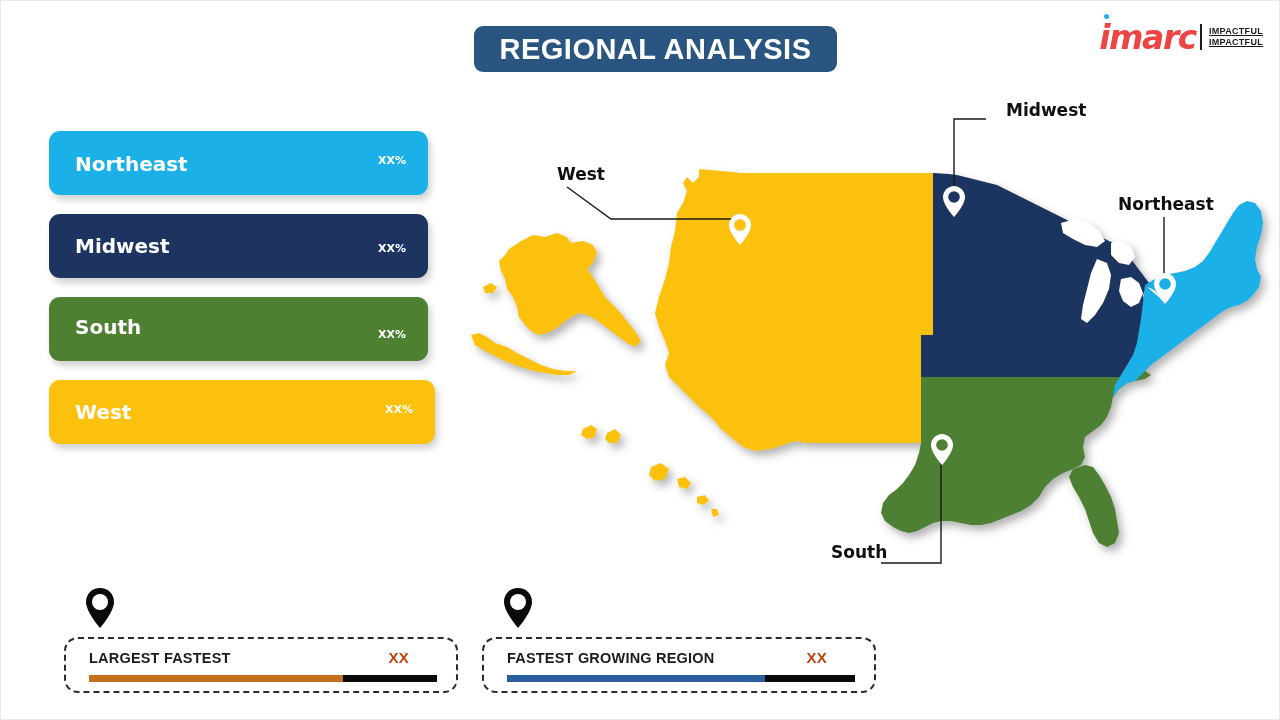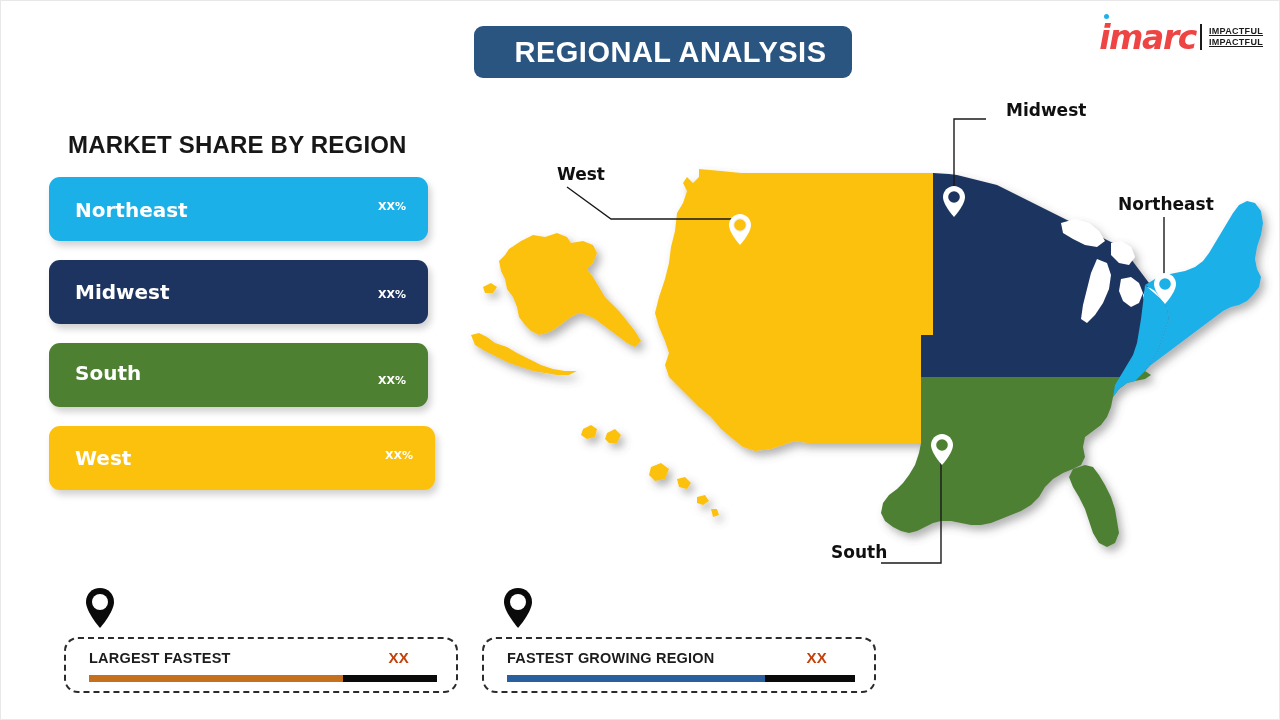--- a/index.html
+++ b/index.html
@@ -16,27 +16,26 @@
     border: 1px solid #e8e8e8;
     box-sizing: border-box;
   }
 
   
   #title-banner {
     position: absolute;
     left: 473px;
     top: 25px;
     width: 363px;
-    height: 52px;
+    height: 46px;
     background: #2a5580;
     border-radius: 9px;
     display: flex;
     align-items: center;
     justify-content: center;
-    padding-left: 15px;
   }
   #title-banner .title-text {
     color: #ffffff;
     font-size: 29px;
     font-weight: bold;
     letter-spacing: 0.5px;
     line-height: 1;
   }
 
   
@@ -231,21 +230,20 @@
     <span>imarc</span>
   </span>
   <span class="logo-divider"></span>
   <span class="logo-tag">
     <span>IMPACTFUL</span>
     <span>IMPACTFUL</span>
   </span>
 </div>
 
 <div id="left-panel">
-  <h2 id="share-heading">MARKET SHARE BY REGION</h2>
 
   <div class="region-bar" id="bar-northeast" style="background: rgb(28, 176, 232);">
     <span class="region-name">Northeast</span>
     <span class="region-value">XX%</span>
   </div>
 
   <div class="region-bar" id="bar-midwest" style="background: rgb(30, 52, 96);">
     <span class="region-name">Midwest</span>
     <span class="region-value">XX%</span>
   </div>

